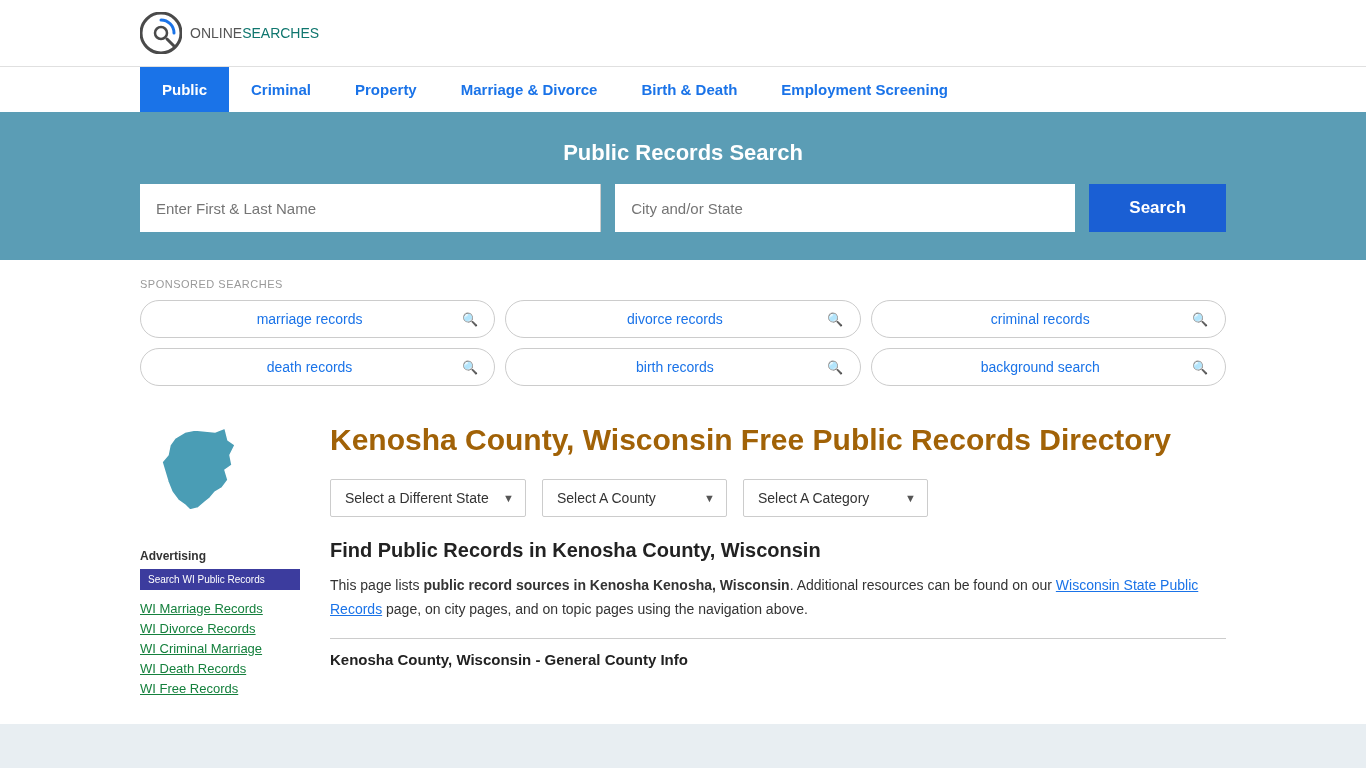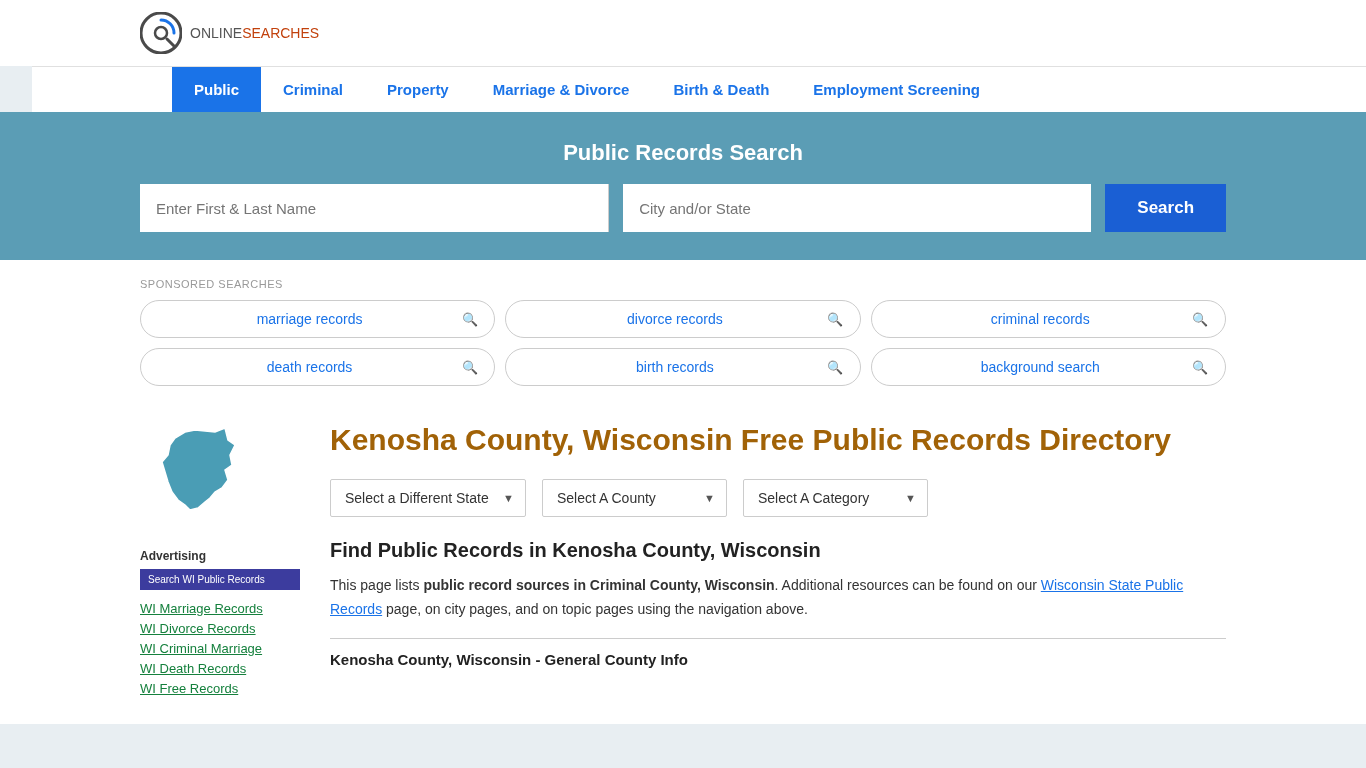--- a/index.html
+++ b/index.html
@@ -3,42 +3,42 @@
   <meta charset="utf-8">
   <style>
     * { box-sizing: border-box; margin: 0; padding: 0; }
     body { font-family: Arial, sans-serif; background: #e8eef2; font-size: 14px; color: #333; }
 
     
     .header { background: #fff; padding: 12px 140px; display: flex; align-items: center; }
     .logo { display: flex; align-items: center; gap: 8px; }
     .logo-icon { width: 42px; height: 42px; }
     .logo-online { color: #555; }
-    .logo-searches { color: #c2410c; }
-
-    
-    .nav { background: #fff; border-top: 1px solid #e0e0e0; margin-left: 32px; }
+    .logo-searches { color: #0f766e; }
+
+    
+    .nav { background: #fff; border-top: 1px solid #e0e0e0; }
     .nav ul { display: flex; list-style: none; padding: 0 140px; }
     .nav ul li a {
       display: block; padding: 14px 22px; text-decoration: none;
       font-size: 15px; font-weight: 600; color: #1a73e8;
     }
     .nav ul li.active a { background: #1a73e8; color: #fff; }
 
     
     .search-banner { background: #5b9db5; padding: 28px 140px; }
     .search-banner h2 { color: #fff; font-size: 22px; font-weight: bold; text-align: center; margin-bottom: 18px; }
     .search-form { display: flex; gap: 14px; }
     .search-form input {
       flex: 1; padding: 14px 16px; font-size: 15px; border: none; outline: none;
       color: #999;
     }
     .search-form input:first-child { border-right: 1px solid #ccc; }
     .search-form button {
-      background: #1a5fd4; color: #fff; border: none; padding: 14px 32px;
+      background: #1a5fd4; color: #fff; border: none; padding: 14px 40px;
       font-size: 17px; font-weight: bold; cursor: pointer;
     }
 
     
     .main { background: #fff; padding: 0 140px; }
 
     
     .sponsored { padding: 18px 0 10px; }
     .sponsored-label { font-size: 11px; color: #999; text-transform: uppercase; letter-spacing: 0.5px; margin-bottom: 10px; }
     .sponsored-grid { display: grid; grid-template-columns: repeat(3, 1fr); gap: 10px; }
@@ -201,21 +201,21 @@
         </div>
         <div class="selector-wrap">
           <select>
             <option>Select A Category</option>
           </select>
         </div>
       </div>
 
       <h2 class="find-title">Find Public Records in Kenosha County, Wisconsin</h2>
       <p class="description">
-        This page lists <strong>public record sources in Criminal County, Wisconsin</strong>. Additional resources can be found on our <a href="#">Wisconsin State Public Records</a> page, on city pages, and on topic pages using the navigation above.
+        This page lists <strong>public record sources in Kenosha Kenosha, Wisconsin</strong>. Additional resources can be found on our <a href="#">Wisconsin State Public Records</a> page, on city pages, and on topic pages using the navigation above.
       </p>
 
       <div class="section-divider">
         <span class="section-subtitle">Kenosha County, Wisconsin - General County Info</span>
       </div>
     </div>
   </div>
 </div>
 
 </body></html>

